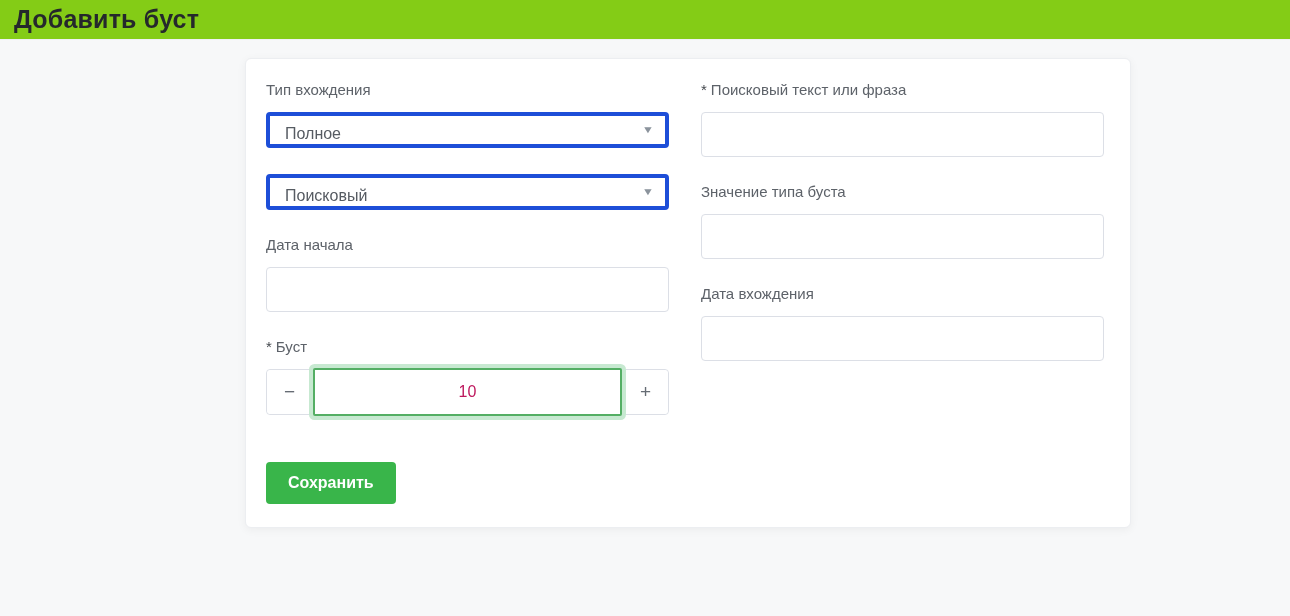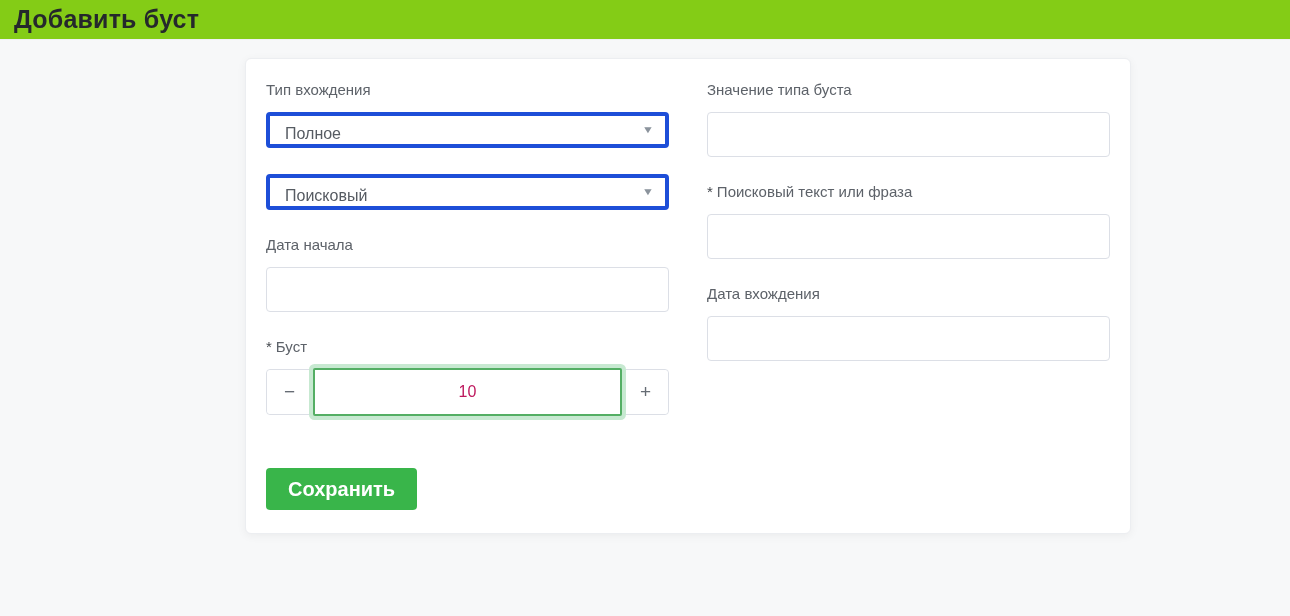--- a/index.html
+++ b/index.html
@@ -31,21 +31,20 @@
     width: 886px;
     background: #ffffff;
     border: 1px solid #eceef1;
     border-radius: 6px;
     box-shadow: 0 2px 10px rgba(0,0,0,0.05);
     padding: 22px 20px 23px 20px;
   }
   .form-grid {
     display: flex;
     gap: 32px;
-    justify-content: space-between;
   }
   .form-col { width: 403px; }
   .field { margin-bottom: 26px; }
   .field-label {
     display: block;
     font-size: 15px;
     line-height: 18px;
     color: #5d6269;
     margin-bottom: 13px;
   }
@@ -129,27 +128,27 @@
     border-radius: 2px;
     background: #ffffff;
     text-align: center;
     font-size: 16px;
     font-family: inherit;
     color: #be185d;
     outline: none;
   }
   .save-button {
     display: inline-block;
-    margin-top: 27px;
+    margin-top: 21px;
     background: #39b54a;
     color: #ffffff;
     border: none;
     border-radius: 4px;
     padding: 12px 22px;
-    font-size: 20px;
+    font-size: 16px;
     font-weight: 700;
     font-family: inherit;
     cursor: pointer;
     line-height: 18px;
   }
 </style>
 </head>
 <body>
 
 <div class="page-header">
@@ -190,26 +189,26 @@
             <button class="stepper-btn increase">+</button>
           </div>
         </div>
 
         <button class="save-button">Сохранить</button>
       </div>
 
       <div class="form-col">
 
         <div class="field">
+          <span class="field-label"><span class="required-mark">*</span><span>Поисковый текст или фраза</span></span>
+          <input class="text-input" type="text" value="" style="">
+        </div>
+
+        <div class="field">
           <span class="field-label">Значение типа буста</span>
-          <input class="text-input" type="text" value="" style="">
-        </div>
-
-        <div class="field">
-          <span class="field-label"><span class="required-mark">*</span><span>Поисковый текст или фраза</span></span>
           <input class="text-input" type="text" value="" style="">
         </div>
 
         <div class="field">
           <span class="field-label">Дата вхождения</span>
           <input class="text-input" type="text" value="" style="">
         </div>
 
       </div>
     </div>

